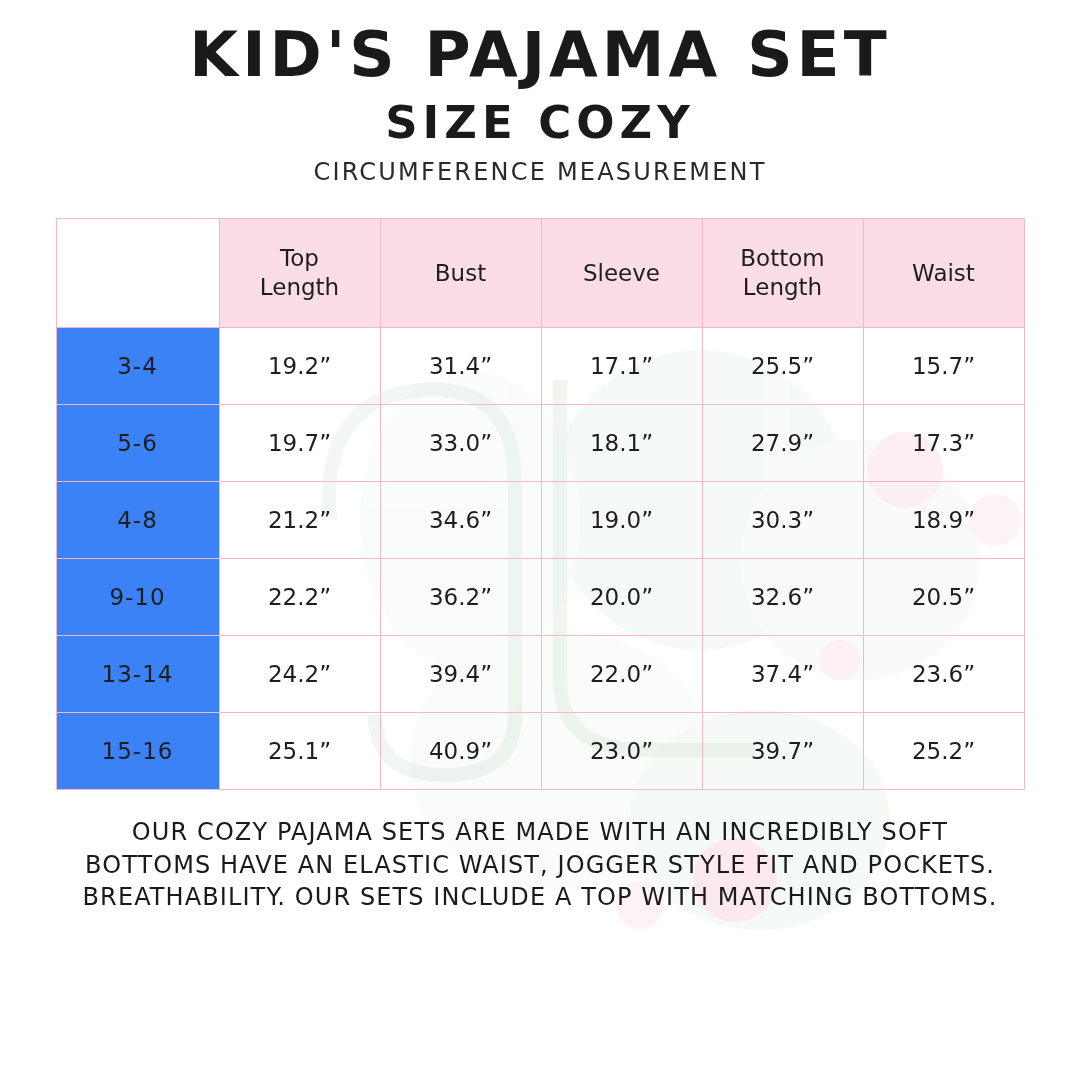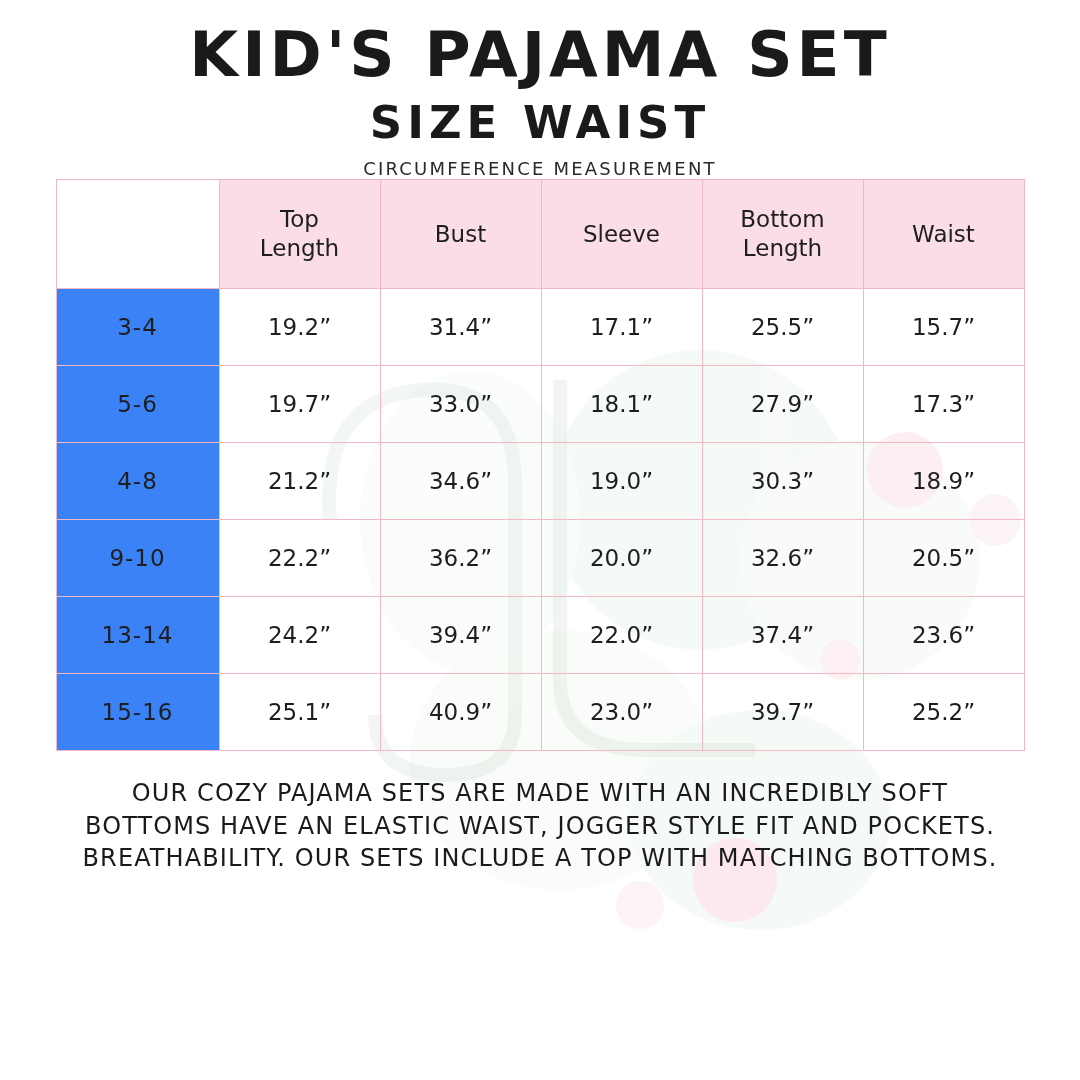--- a/index.html
+++ b/index.html
@@ -50,28 +50,29 @@
     margin-top: 12px;
     font-size: 45px;
     font-weight: bold;
     letter-spacing: 5px;
     color: #1a1a1a;
     text-align: center;
     line-height: 1;
   }
   .subsubtitle {
     margin-top: 13px;
-    font-size: 18px;
+    font-size: 24px;
     letter-spacing: 2.2px;
     color: #2a2a2a;
     text-align: center;
   }
 
   
   .table-wrap {
+    margin-top: 32px;
     width: 968px;
     display: flex;
     justify-content: center;
   }
   table.size-chart {
     border-collapse: collapse;
     table-layout: fixed;
     width: 968px;
   }
   table.size-chart col.c-label { width: 163px; }
@@ -144,21 +145,21 @@
   </g>
   <g opacity="0.10" fill="#ffffff">
     <rect x="300" y="380" width="240" height="330" rx="40"></rect>
     <rect x="560" y="330" width="230" height="380" rx="40"></rect>
   </g>
 </svg>
 
 <div class="page">
 
   <div class="title">KID'S PAJAMA SET</div>
-  <div class="subtitle">SIZE WAIST</div>
+  <div class="subtitle">SIZE COZY</div>
   <div class="subsubtitle">CIRCUMFERENCE MEASUREMENT</div>
 
   <div class="table-wrap">
     <table class="size-chart">
       <colgroup>
         <col class="c-label">
           <col class="c-data">
           <col class="c-data">
         <col class="c-data">
           <col class="c-data">

